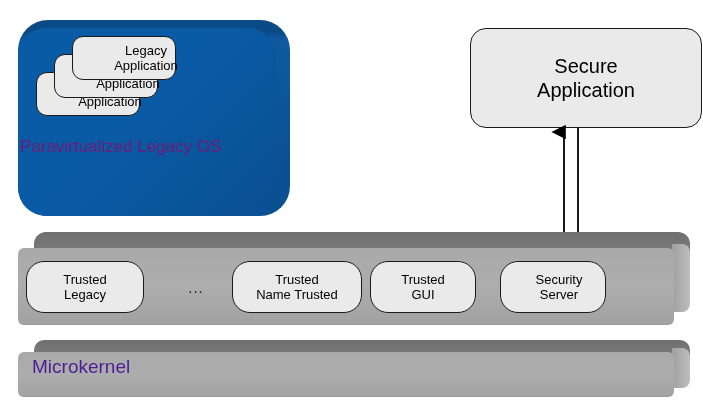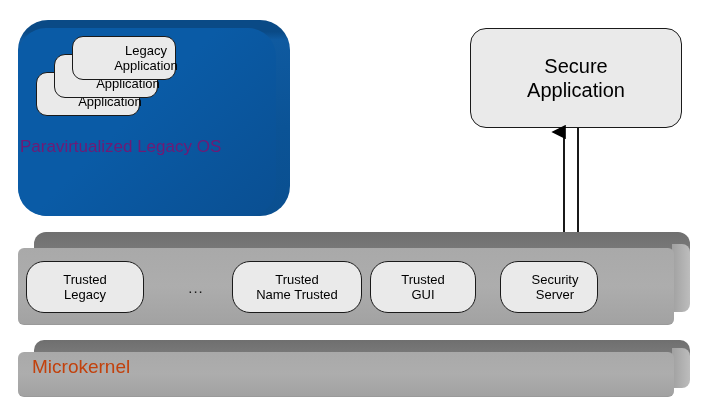--- a/index.html
+++ b/index.html
@@ -76,21 +76,21 @@
     padding-left: 44px;
   }
   .app1 { left: 36px; top: 72px; z-index: 3; }
   .app2 { left: 54px; top: 54px; z-index: 4; }
   .app3 { left: 72px; top: 36px; z-index: 5; }
 
   
   .secure-app {
     left: 470px;
     top: 28px;
-    width: 212px;
+    width: 232px;
     height: 100px;
     border-radius: 16px;
     font-size: 20px;
     line-height: 1.22;
   }
 
   
   .arrows {
     position: absolute;
     left: 0; top: 0;
@@ -150,34 +150,34 @@
     width: calc(100% - 16px);
   }
   .kernel-slab .g-face { top: 12px; height: 44px; }
   .kernel-slab .g-side { top: 8px; height: 40px; }
 
   .kernel-label {
     position: absolute;
     left: 32px;
     top: 356px;
     font-size: 19px;
-    color: #c2410c;
+    color: #4c1d95;
   }
 
   
   .svc {
     top: 261px;
     height: 52px;
     font-size: 13px;
     border-radius: 18px;
   }
   .svc-loader      { left: 26px;  width: 118px; }
   .svc-name-server { left: 232px; width: 130px; }
   .svc-gui         { left: 370px; width: 106px; }
-  .svc-policy      { left: 500px; width: 98px; padding-left: 12px; }
+  .svc-policy      { left: 500px; width: 106px; padding-left: 12px; }
 
   .ellipsis {
     position: absolute;
     left: 176px;
     top: 279px;
     width: 40px;
     text-align: center;
     font-size: 15px;
     color: #1a1a1a;
     letter-spacing: 1px;

